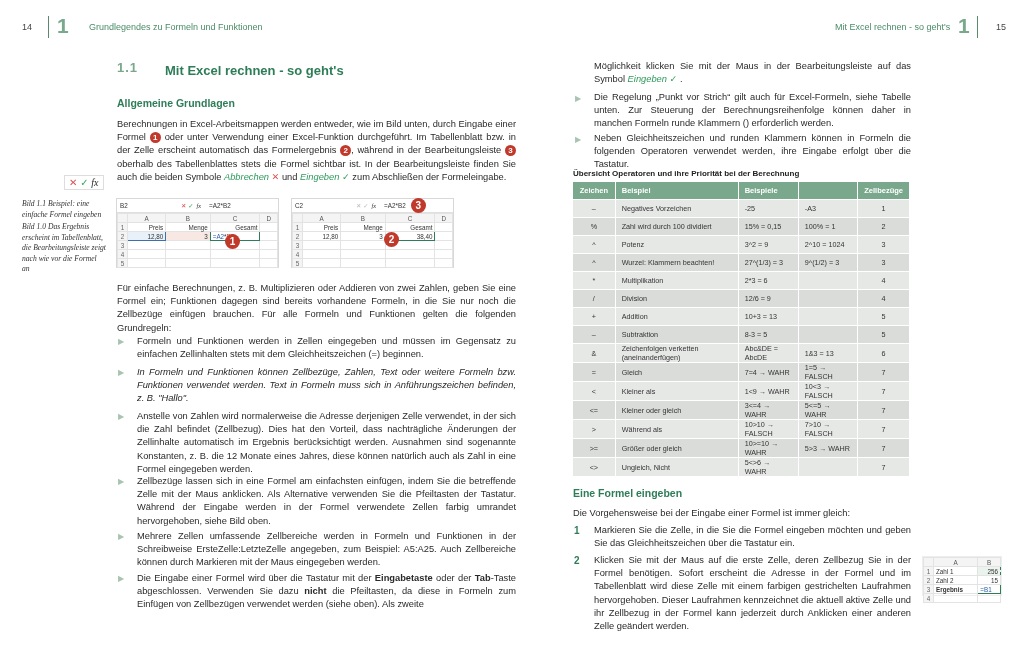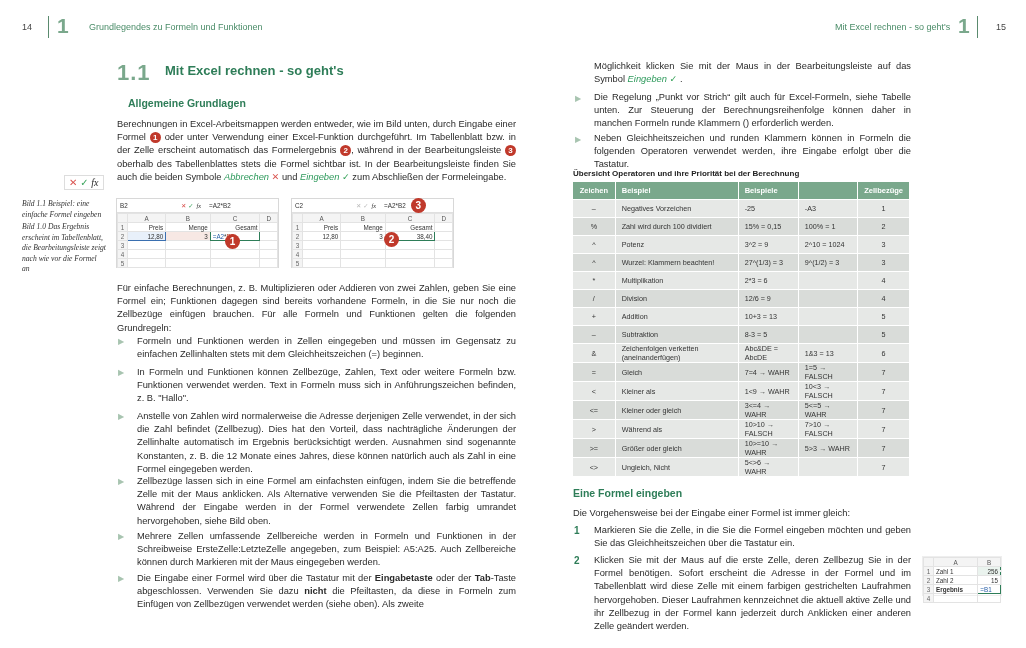--- a/index.html
+++ b/index.html
@@ -2,21 +2,21 @@
 <html><head>
 <meta charset="utf-8">
 <style>
   * { box-sizing: border-box; margin: 0; padding: 0; }
   body { width: 1026px; height: 648px; background: #fff; font-family: "Liberation Sans", sans-serif; color: #2a2a2a; position: relative; overflow: hidden; }
   .abs { position: absolute; }
   .hdr-pagenum { font-size: 9px; color: #444; }
   .hdr-bar { width: 1px; height: 22px; background: #5a8a6e; }
   .hdr-chap { font-size: 21px; font-weight: bold; color: #7aa88c; }
   .hdr-text { font-size: 9px; color: #4a8c68; }
-  .sec-num { font-size: 22px; font-weight: bold; color: #7aa88c; letter-spacing: 1px; }
+  .sec-num { font-size: 13px; font-weight: bold; color: #7aa88c; letter-spacing: 1px; }
   .sec-title { font-size: 13px; font-weight: bold; color: #2e7d58; }
   .h2 { font-size: 10.5px; font-weight: bold; color: #2e7d58; }
   .p { font-size: 9.3px; line-height: 13.2px; text-align: justify; }
   .green-it { color: #2e9a5c; font-style: italic; }
   .badge { display: inline-block; width: 11px; height: 11px; border-radius: 50%; background: #c0392b; color: #fff; font-size: 8px; font-weight: bold; text-align: center; line-height: 11px; vertical-align: middle; }
   .badge-lg { width: 15px; height: 15px; line-height: 15px; font-size: 10px; }
   .redx { color: #d9534f; }
   .greenck { color: #3aa45c; }
   .caption { font-family: "Liberation Serif", serif; font-style: italic; font-size: 7.6px; line-height: 10.5px; color: #333; }
   .bullet { position: absolute; font-size: 8px; color: #a8c4b0; }
@@ -39,21 +39,21 @@
 </head>
 <body>
 
 <div class="abs hdr-pagenum" style="left:22px;top:22px;">14</div>
 <div class="abs hdr-bar" style="left:48px;top:16px;"></div>
 <div class="abs hdr-chap" style="left:57px;top:14px;">1</div>
 <div class="abs hdr-text" style="left:89px;top:22px;">Grundlegendes zu Formeln und Funktionen</div>
 
 <div class="abs sec-num" style="left:117px;top:60px;">1.1</div>
 <div class="abs sec-title" style="left:165px;top:63px;">Mit Excel rechnen - so geht's</div>
-<div class="abs h2" style="left:128px;top:97px;">Allgemeine Grundlagen</div>
+<div class="abs h2" style="left:117px;top:97px;">Allgemeine Grundlagen</div>
 
 <div class="abs p" style="left:117px;top:118px;width:399px;">
   <span>Berechnungen in Excel-Arbeitsmappen werden entweder, wie im Bild unten, durch Eingabe einer Formel</span>
   <span class="badge">1</span>
   <span>oder unter Verwendung einer Excel-Funktion durchgeführt. Im Tabellenblatt bzw. in der Zelle erscheint automatisch das Formelergebnis</span>
   <span class="badge">2</span><span>, während in der Bearbeitungsleiste</span>
   <span class="badge">3</span>
   <span>oberhalb des Tabellenblattes stets die Formel sichtbar ist. In der Bearbeitungsleiste finden Sie auch die beiden Symbole</span>
   <span class="green-it">Abbrechen</span>
   <span class="redx">✕</span>
@@ -185,21 +185,21 @@
   </tbody>
     </table>
   <span class="abs badge badge-lg" style="left:92px;top:33px;">2</span>
 </div>
 
 <div class="abs p" style="left:117px;top:282px;width:399px;">Für einfache Berechnungen, z. B. Multiplizieren oder Addieren von zwei Zahlen, geben Sie eine Formel ein; Funktionen dagegen sind bereits vorhandene Formeln, in die Sie nur noch die Zellbezüge einfügen brauchen. Für alle Formeln und Funktionen gelten die folgenden Grundregeln:</div>
 
 <span class="bullet" style="left:118px;top:337px;">▶</span>
 <div class="abs li-text" style="left:137px;top:335px;width:379px;">Formeln und Funktionen werden in Zellen eingegeben und müssen im Gegensatz zu einfachen Zellinhalten stets mit dem Gleichheitszeichen (=) beginnen.</div>
 <span class="bullet" style="left:118px;top:368px;">▶</span>
-<div class="abs li-text" style="left:137px;top:366px;width:379px;">In Formeln und Funktionen können Zellbezüge, Zahlen, Text oder weitere Formeln bzw. Funktionen verwendet werden. Text in Formeln muss sich in Anführungszeichen befinden, z. B. "Hallo".</div>
+<div class="abs li-text" style="left:137px;top:366px;width:379px;font-style:italic;">In Formeln und Funktionen können Zellbezüge, Zahlen, Text oder weitere Formeln bzw. Funktionen verwendet werden. Text in Formeln muss sich in Anführungszeichen befinden, z. B. "Hallo".</div>
 <span class="bullet" style="left:118px;top:412px;">▶</span>
 <div class="abs li-text" style="left:137px;top:410px;width:379px;">Anstelle von Zahlen wird normalerweise die Adresse derjenigen Zelle verwendet, in der sich die Zahl befindet (Zellbezug). Dies hat den Vorteil, dass nachträgliche Änderungen der Zellinhalte automatisch im Ergebnis berücksichtigt werden. Ausnahmen sind sogenannte Konstanten, z. B. die 12 Monate eines Jahres, diese können natürlich auch als Zahl in eine Formel eingegeben werden.</div>
 <span class="bullet" style="left:118px;top:477px;">▶</span>
 <div class="abs li-text" style="left:137px;top:475px;width:379px;">Zellbezüge lassen sich in eine Formel am einfachsten einfügen, indem Sie die betreffende Zelle mit der Maus anklicken. Als Alternative verwenden Sie die Pfeiltasten der Tastatur. Während der Eingabe werden in der Formel verwendete Zellen farbig umrandet hervorgehoben, siehe Bild oben.</div>
 <span class="bullet" style="left:118px;top:532px;">▶</span>
 <div class="abs li-text" style="left:137px;top:530px;width:379px;">Mehrere Zellen umfassende Zellbereiche werden in Formeln und Funktionen in der Schreibweise ErsteZelle:LetzteZelle angegeben, zum Beispiel: A5:A25. Auch Zellbereiche können durch Markieren mit der Maus eingegeben werden.</div>
 <span class="bullet" style="left:118px;top:574px;">▶</span>
 <div class="abs li-text" style="left:137px;top:572px;width:379px;">
   <span>Die Eingabe einer Formel wird über die Tastatur mit der</span>
   <b>Eingabetaste</b>

